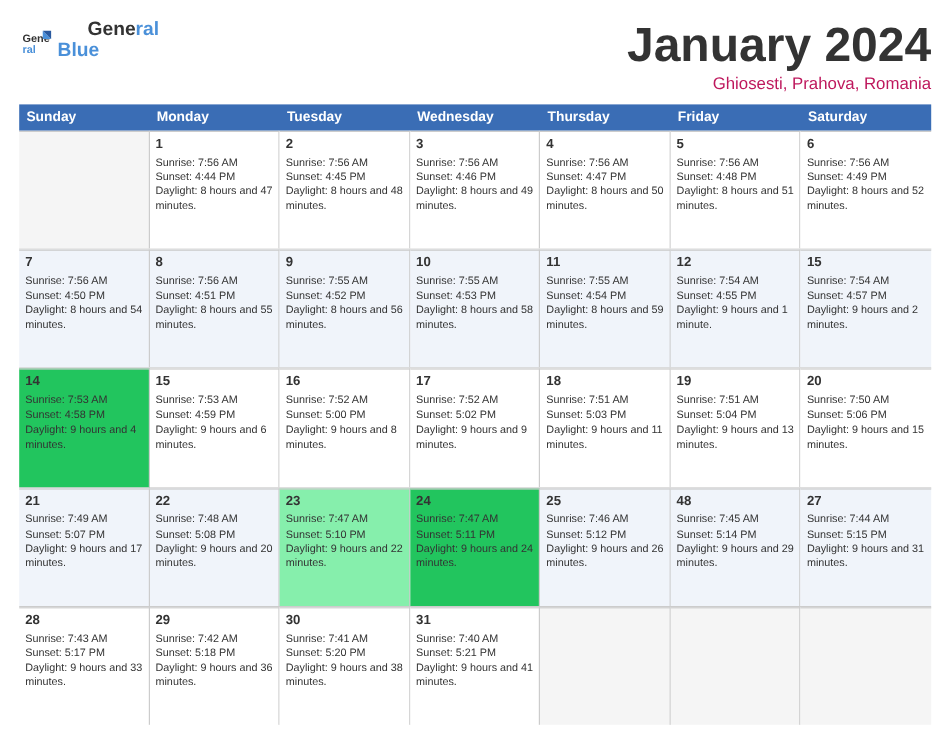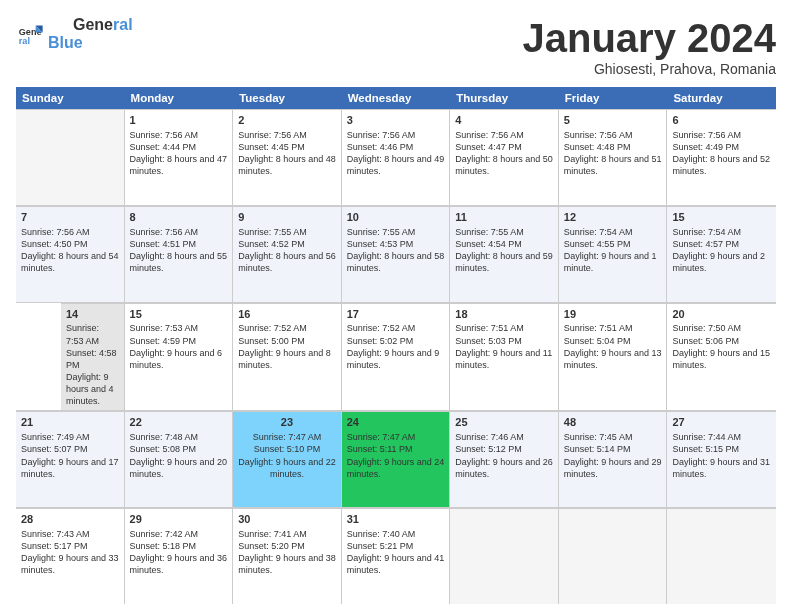--- a/index.html
+++ b/index.html
@@ -35,21 +35,21 @@
     .title-block {
       text-align: right;
     }
     .main-title {
       font-size: 40px;
       font-weight: bold;
       color: #333;
     }
     .subtitle {
       font-size: 14px;
-      color: #404040;
+      color: #be185d;
     }
     .calendar {
       flex: 1;
       display: flex;
       flex-direction: column;
     }
     .cal-header {
       display: grid;
       grid-template-columns: repeat(7, 1fr);
       background: #3a6db5;
@@ -145,32 +145,32 @@
         <div class="cal-row">
           <div class="cal-cell" style="background: rgb(240, 244, 250);"><span class="day-number">7</span><span>Sunrise: 7:56 AM<br>Sunset: 4:50 PM<br>Daylight: 8 hours and 54 minutes.</span></div>
           <div class="cal-cell" style="background: rgb(240, 244, 250);"><span class="day-number">8</span><span>Sunrise: 7:56 AM<br>Sunset: 4:51 PM<br>Daylight: 8 hours and 55 minutes.</span></div>
           <div class="cal-cell" style="background: rgb(240, 244, 250);"><span class="day-number">9</span><span>Sunrise: 7:55 AM<br>Sunset: 4:52 PM<br>Daylight: 8 hours and 56 minutes.</span></div>
           <div class="cal-cell" style="background: rgb(240, 244, 250);"><span class="day-number">10</span><span>Sunrise: 7:55 AM<br>Sunset: 4:53 PM<br>Daylight: 8 hours and 58 minutes.</span></div>
           <div class="cal-cell" style="background: rgb(240, 244, 250);"><span class="day-number">11</span><span>Sunrise: 7:55 AM<br>Sunset: 4:54 PM<br>Daylight: 8 hours and 59 minutes.</span></div>
           <div class="cal-cell" style="background: rgb(240, 244, 250);"><span class="day-number">12</span><span>Sunrise: 7:54 AM<br>Sunset: 4:55 PM<br>Daylight: 9 hours and 1 minute.</span></div>
           <div class="cal-cell" style="background: rgb(240, 244, 250);"><span class="day-number">15</span><span>Sunrise: 7:54 AM<br>Sunset: 4:57 PM<br>Daylight: 9 hours and 2 minutes.</span></div>
         </div>
         <div class="cal-row">
-          <div class="cal-cell" style="background: #e5e5e5; margin-left: 45px;"><span class="day-number">14</span><span>Sunrise: 7:53 AM<br>Sunset: 4:58 PM<br>Daylight: 9 hours and 4 minutes.</span></div>
+          <div class="cal-cell" style="background: #22c55e;"><span class="day-number">14</span><span>Sunrise: 7:53 AM<br>Sunset: 4:58 PM<br>Daylight: 9 hours and 4 minutes.</span></div>
           <div class="cal-cell" style="background: rgb(255, 255, 255);"><span class="day-number">15</span><span>Sunrise: 7:53 AM<br>Sunset: 4:59 PM<br>Daylight: 9 hours and 6 minutes.</span></div>
           <div class="cal-cell" style="background: rgb(255, 255, 255);"><span class="day-number">16</span><span>Sunrise: 7:52 AM<br>Sunset: 5:00 PM<br>Daylight: 9 hours and 8 minutes.</span></div>
           <div class="cal-cell" style="background: rgb(255, 255, 255);"><span class="day-number">17</span><span>Sunrise: 7:52 AM<br>Sunset: 5:02 PM<br>Daylight: 9 hours and 9 minutes.</span></div>
           <div class="cal-cell" style="background: rgb(255, 255, 255);"><span class="day-number">18</span><span>Sunrise: 7:51 AM<br>Sunset: 5:03 PM<br>Daylight: 9 hours and 11 minutes.</span></div>
           <div class="cal-cell" style="background: rgb(255, 255, 255);"><span class="day-number">19</span><span>Sunrise: 7:51 AM<br>Sunset: 5:04 PM<br>Daylight: 9 hours and 13 minutes.</span></div>
           <div class="cal-cell" style="background: rgb(255, 255, 255);"><span class="day-number">20</span><span>Sunrise: 7:50 AM<br>Sunset: 5:06 PM<br>Daylight: 9 hours and 15 minutes.</span></div>
         </div>
         <div class="cal-row">
           <div class="cal-cell" style="background: rgb(240, 244, 250);"><span class="day-number">21</span><span>Sunrise: 7:49 AM<br>Sunset: 5:07 PM<br>Daylight: 9 hours and 17 minutes.</span></div>
           <div class="cal-cell" style="background: rgb(240, 244, 250);"><span class="day-number">22</span><span>Sunrise: 7:48 AM<br>Sunset: 5:08 PM<br>Daylight: 9 hours and 20 minutes.</span></div>
-          <div class="cal-cell" style="background: #7dd3fc; text-align: center;"><span class="day-number">23</span><span>Sunrise: 7:47 AM<br>Sunset: 5:10 PM<br>Daylight: 9 hours and 22 minutes.</span></div>
+          <div class="cal-cell" style="background: #86efac;"><span class="day-number">23</span><span>Sunrise: 7:47 AM<br>Sunset: 5:10 PM<br>Daylight: 9 hours and 22 minutes.</span></div>
           <div class="cal-cell" style="background: #22c55e;"><span class="day-number">24</span><span>Sunrise: 7:47 AM<br>Sunset: 5:11 PM<br>Daylight: 9 hours and 24 minutes.</span></div>
           <div class="cal-cell" style="background: rgb(240, 244, 250);"><span class="day-number">25</span><span>Sunrise: 7:46 AM<br>Sunset: 5:12 PM<br>Daylight: 9 hours and 26 minutes.</span></div>
           <div class="cal-cell" style="background: rgb(240, 244, 250);"><span class="day-number">48</span><span>Sunrise: 7:45 AM<br>Sunset: 5:14 PM<br>Daylight: 9 hours and 29 minutes.</span></div>
           <div class="cal-cell" style="background: rgb(240, 244, 250);"><span class="day-number">27</span><span>Sunrise: 7:44 AM<br>Sunset: 5:15 PM<br>Daylight: 9 hours and 31 minutes.</span></div>
         </div>
         <div class="cal-row">
           <div class="cal-cell" style="background: rgb(255, 255, 255);"><span class="day-number">28</span><span>Sunrise: 7:43 AM<br>Sunset: 5:17 PM<br>Daylight: 9 hours and 33 minutes.</span></div>
           <div class="cal-cell" style="background: rgb(255, 255, 255);"><span class="day-number">29</span><span>Sunrise: 7:42 AM<br>Sunset: 5:18 PM<br>Daylight: 9 hours and 36 minutes.</span></div>
           <div class="cal-cell" style="background: rgb(255, 255, 255);"><span class="day-number">30</span><span>Sunrise: 7:41 AM<br>Sunset: 5:20 PM<br>Daylight: 9 hours and 38 minutes.</span></div>
           <div class="cal-cell" style="background: rgb(255, 255, 255);"><span class="day-number">31</span><span>Sunrise: 7:40 AM<br>Sunset: 5:21 PM<br>Daylight: 9 hours and 41 minutes.</span></div>

